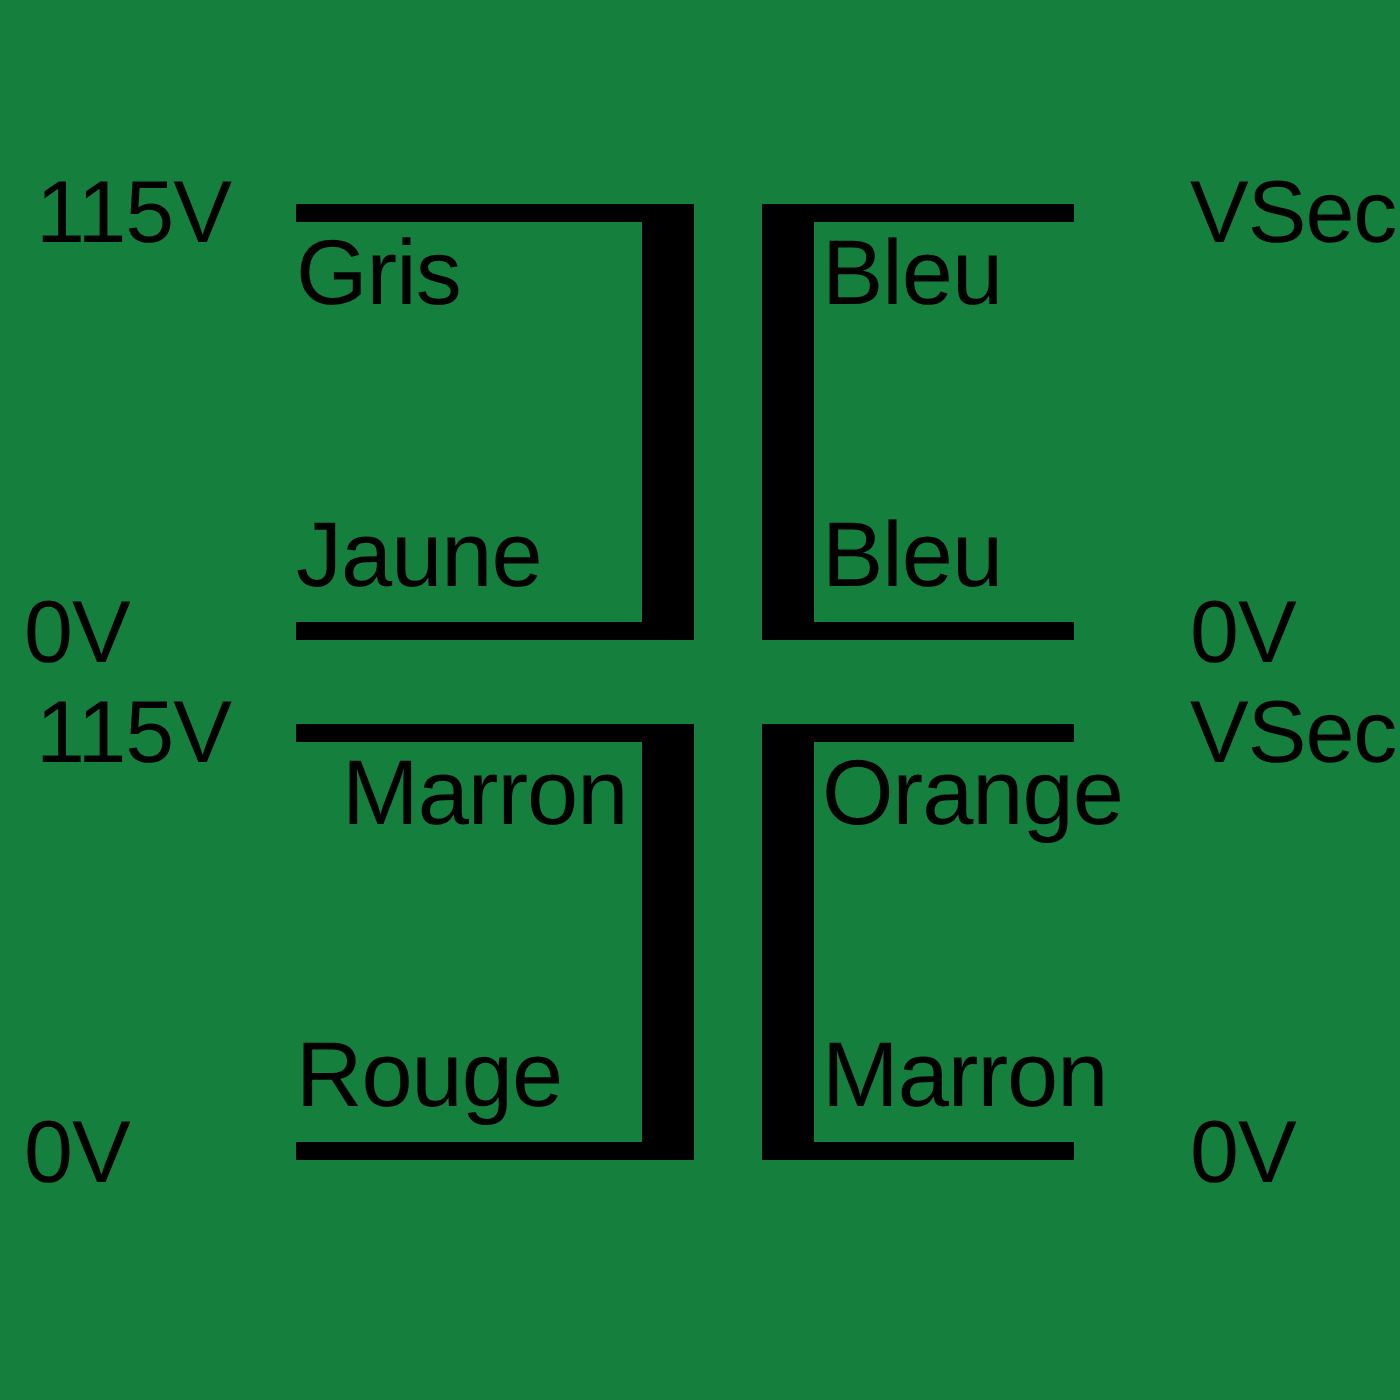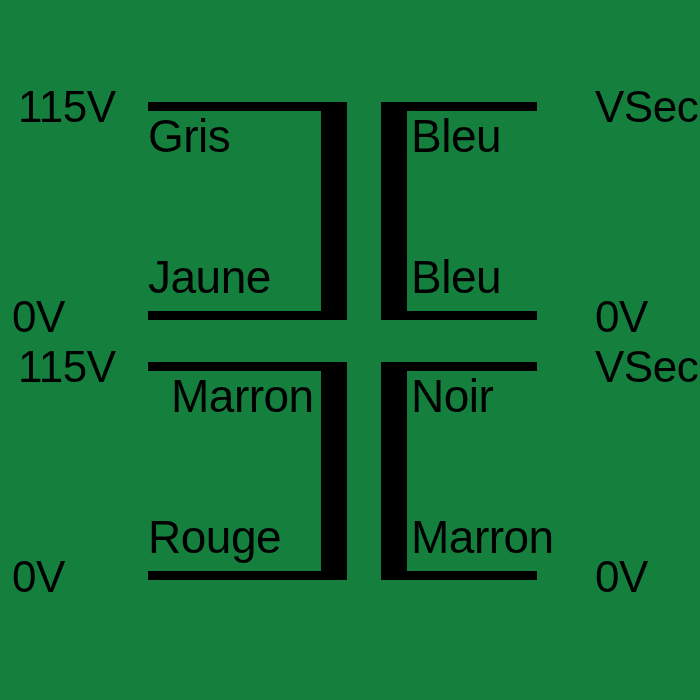--- a/index.html
+++ b/index.html
@@ -85,18 +85,18 @@
     <div class="lbl lbl-wire" style="left:148px; top:515px;">Rouge</div>
     <div class="lbl lbl-terminal" style="left:12px; top:554px;">0V</div>
   </div>
 
   <div>
     <div class="hline" style="left:381px; top:362px; width:156px;"></div>
     <div class="vbar" style="left:381px; top:362px; height:218px;"></div>
     <div class="hline" style="left:381px; top:571px; width:156px;"></div>
 
     <div class="lbl lbl-terminal" style="left:595px; top:344px;">VSec</div>
-    <div class="lbl lbl-wire" style="left:411px; top:374px;">Noir</div>
+    <div class="lbl lbl-wire" style="left:411px; top:374px;">Orange</div>
     <div class="lbl lbl-wire" style="left:411px; top:515px;">Marron</div>
     <div class="lbl lbl-terminal" style="left:595px; top:554px;">0V</div>
   </div>
 
 </div>
 
 </body></html>

